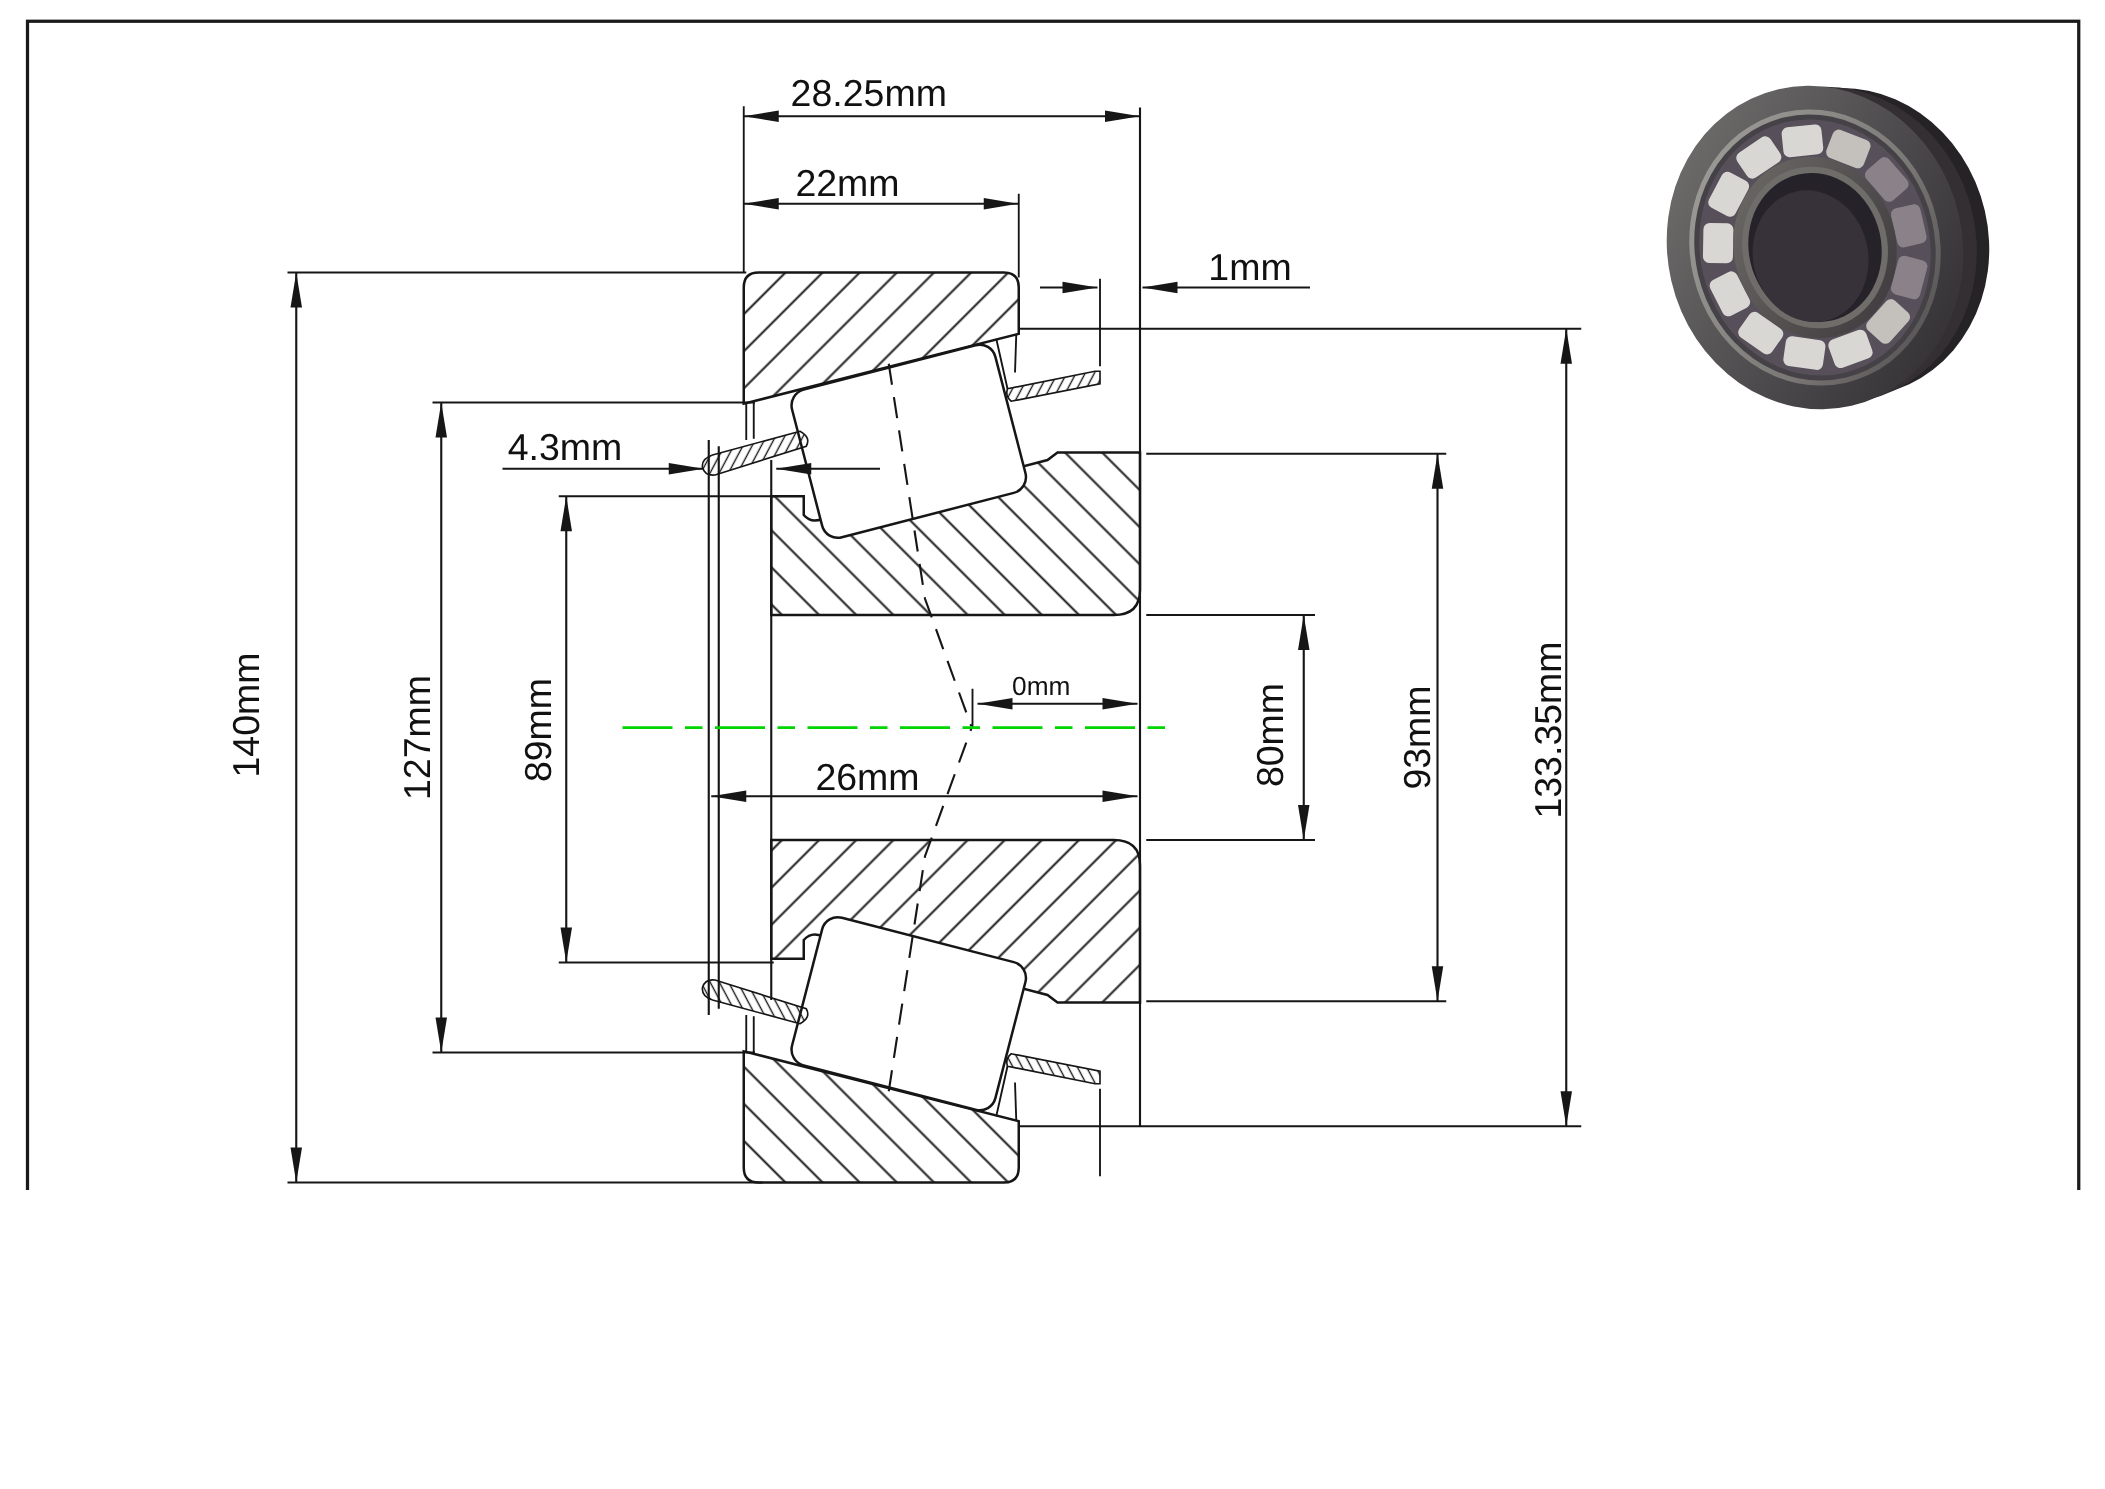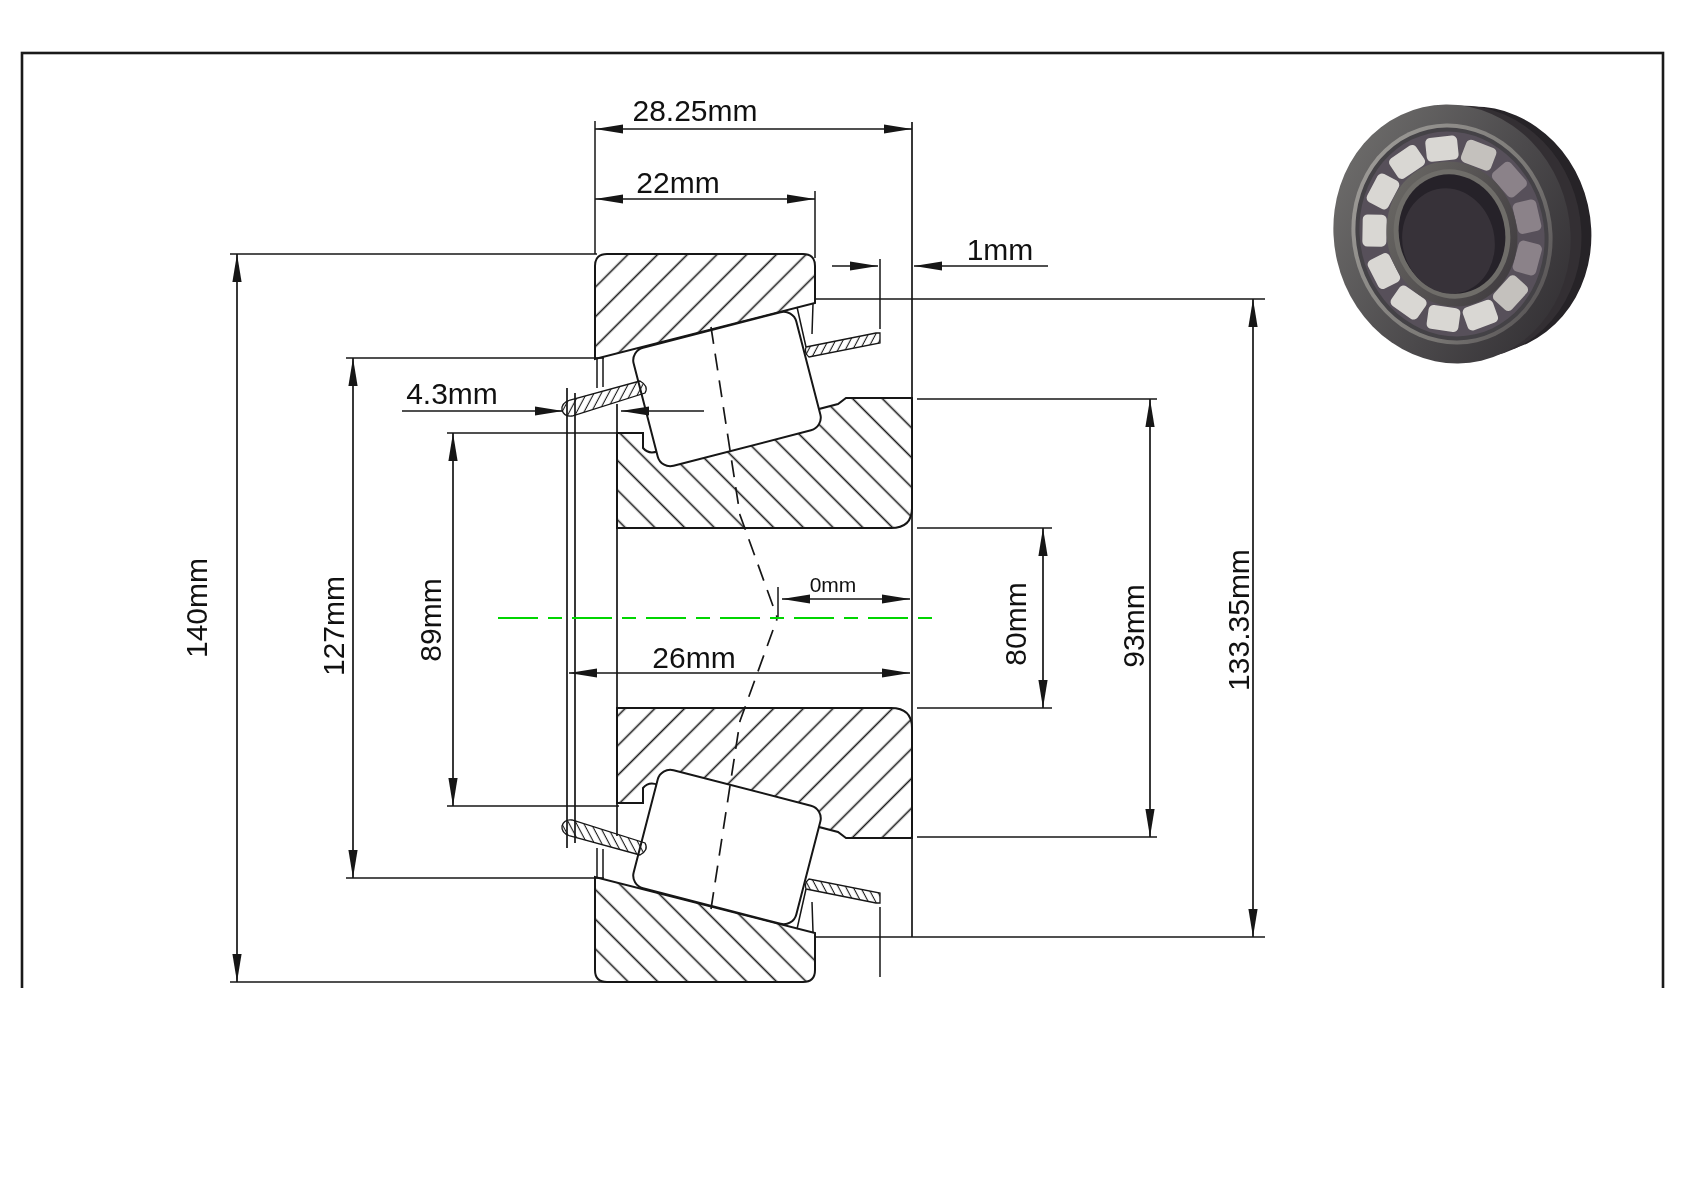--- a/index.html
+++ b/index.html
@@ -1,17 +1,17 @@
 <!DOCTYPE html>
 <html><head>
 <meta charset="utf-8">
 <style>
   html,body{margin:0;padding:0;background:#ffffff;}
   #page{position:relative;width:1684px;height:952px;background:#ffffff;overflow:hidden;
-        font-family:"Liberation Sans", sans-serif;margin-top:36px;}
+        font-family:"Liberation Sans", sans-serif;}
   svg{position:absolute;left:0;top:0;}
   text{fill:#111;font-family:"Liberation Sans", sans-serif;}
   .dimtxt{font-size:30px;}
   .dimtxt-sm{font-size:21px;}
 </style>
 </head>
 <body>
 
 <div id="page">
 <svg width="1684" height="1191" viewBox="0 0 1684 1191">

